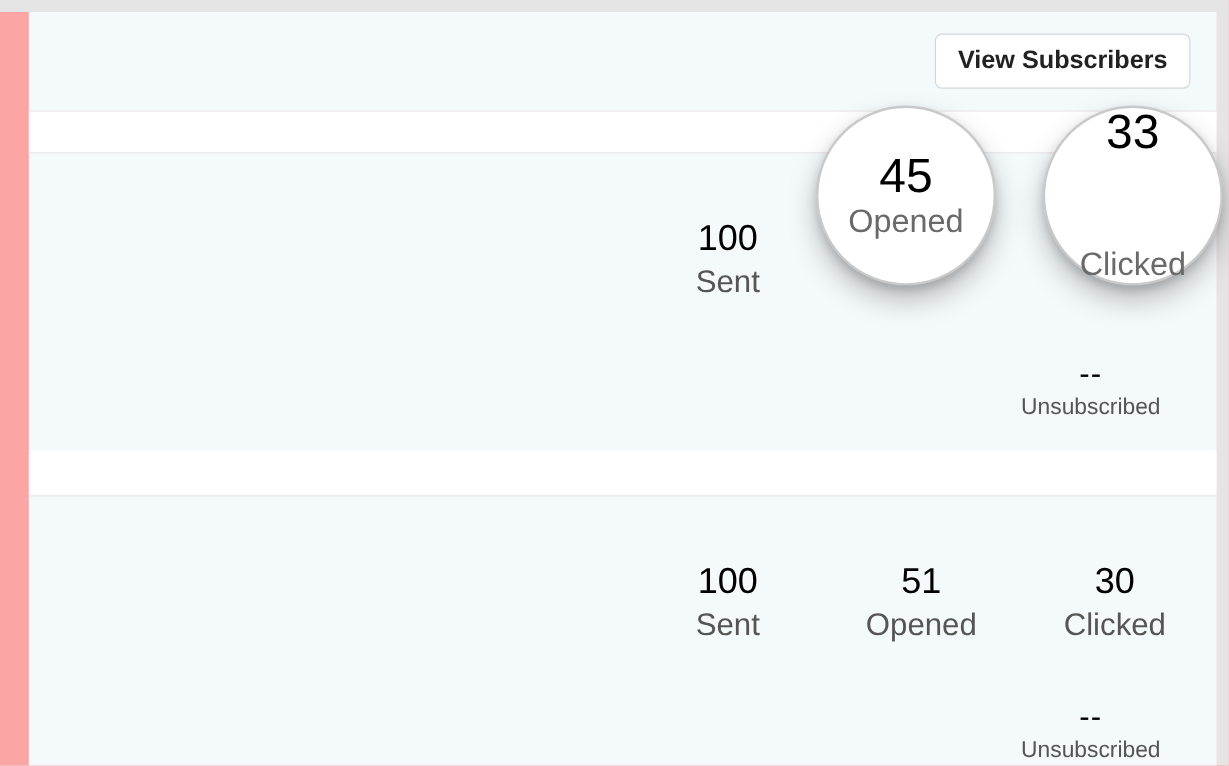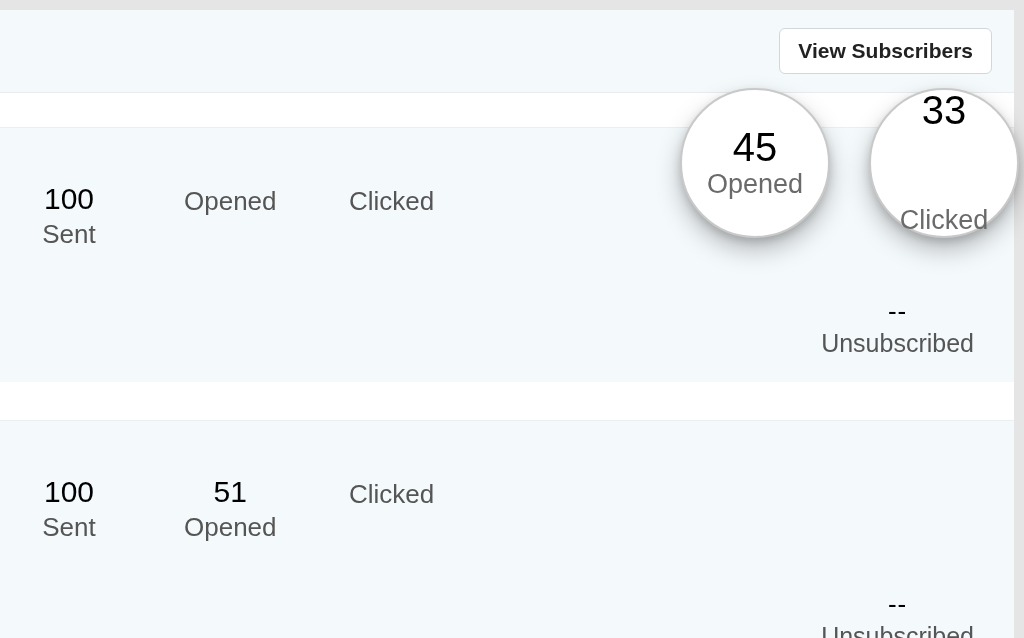--- a/index.html
+++ b/index.html
@@ -11,20 +11,21 @@
     position: relative;
     overflow: hidden;
   }
   .page-inner {
     position: absolute;
     top: 10px;
     left: 0;
     right: 10px;
     bottom: 0;
     background: #fca5a5;
+    padding-left: 24px;
   }
   
   .top-area {
     background: #f4f9fb;
     padding: 18px 22px;
     display: flex;
     justify-content: flex-end;
     border-bottom: 1px solid #e9ecef;
   }
   .btn {
@@ -45,20 +46,21 @@
   
   .card {
     background: #f4f9fb;
     border-top: 1px solid #eceff1;
     padding: 24px 40px 24px 24px;
     position: relative;
   }
   .card + .white-gap { height: 38px; background: #ffffff; }
   .metrics-row {
     display: flex;
+    justify-content: flex-end;
     gap: 70px;
     align-items: flex-start;
     padding-top: 30px;
   }
   .metric {
     text-align: center;
     min-width: 90px;
   }
   .metric .value {
     font-size: 30px;
@@ -80,21 +82,21 @@
   .unsub {
     text-align: center;
     min-width: 130px;
   }
   .unsub .value {
     font-size: 26px;
     color: #000;
     letter-spacing: 1px;
   }
   .unsub .label {
-    font-size: 25px;
+    font-size: 19px;
     color: #555;
     margin-top: 2px;
   }
   
   .bubble {
     position: absolute;
     width: 150px;
     height: 150px;
     background: #ffffff;
     border: 2px solid #c9c9c9;
@@ -158,20 +160,21 @@
     <div class="metrics-row">
       <div class="metric">
         <div class="value">100</div>
         <div class="label">Sent</div>
       </div>
       <div class="metric">
         <div class="value">51</div>
         <div class="label">Opened</div>
       </div>
       <div class="metric">
+        <div class="value">30</div>
         <div class="label">Clicked</div>
       </div>
     </div>
     <div class="unsub-row">
       <div class="unsub">
         <div class="value">--</div>
         <div class="label">Unsubscribed</div>
       </div>
     </div>
   </div>

